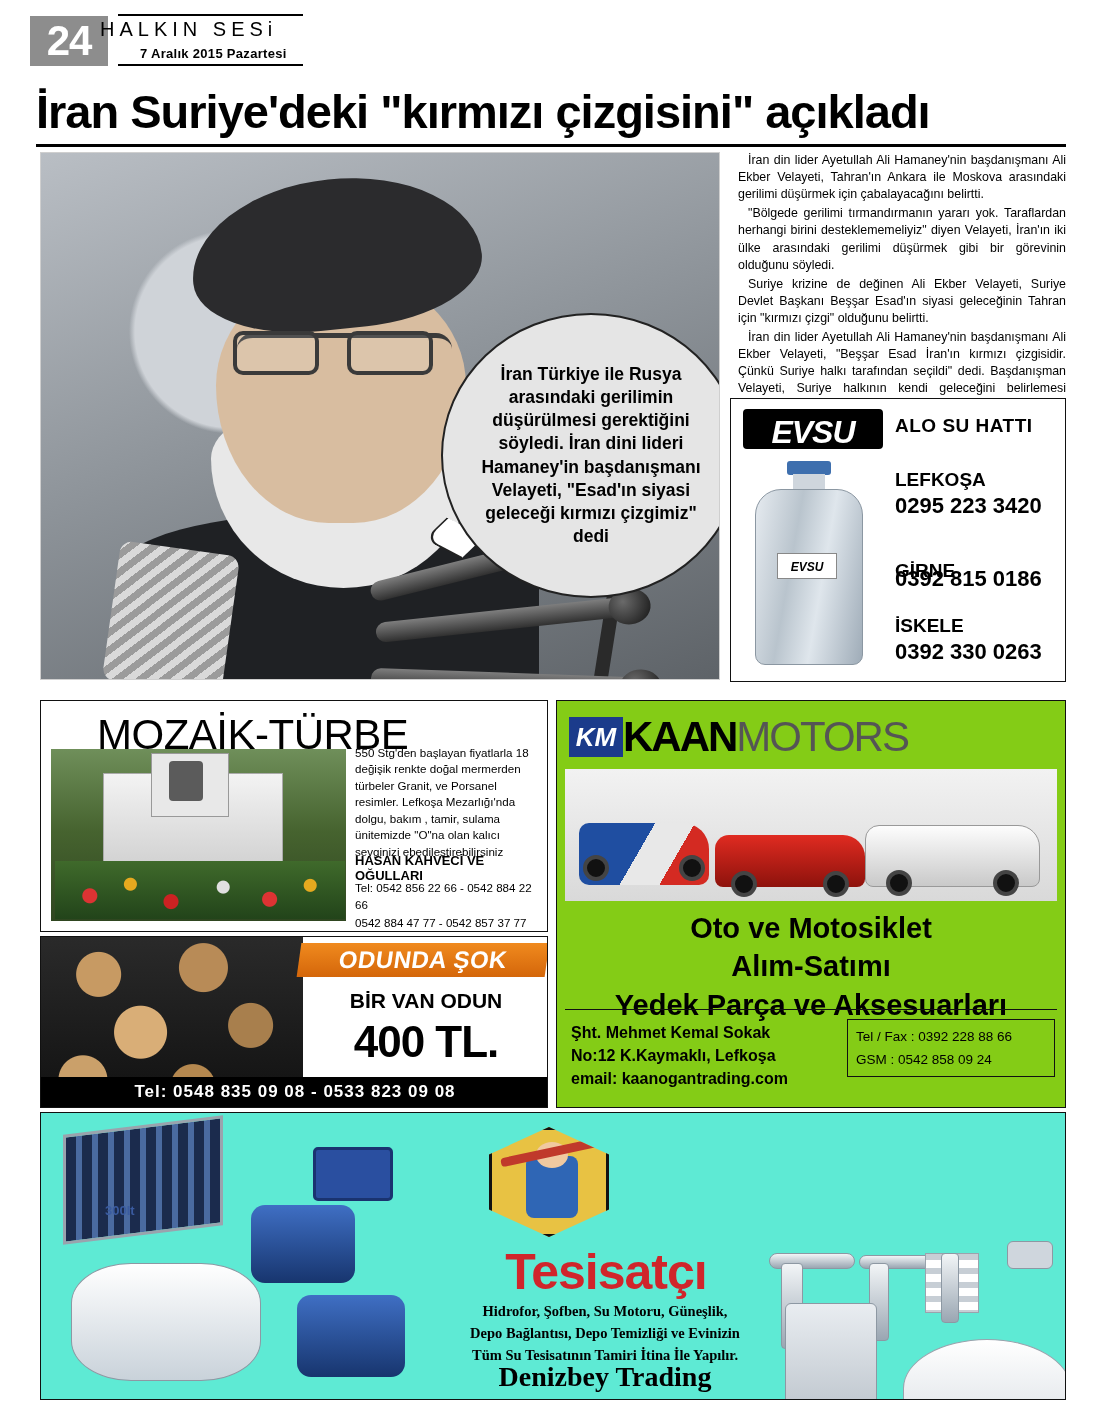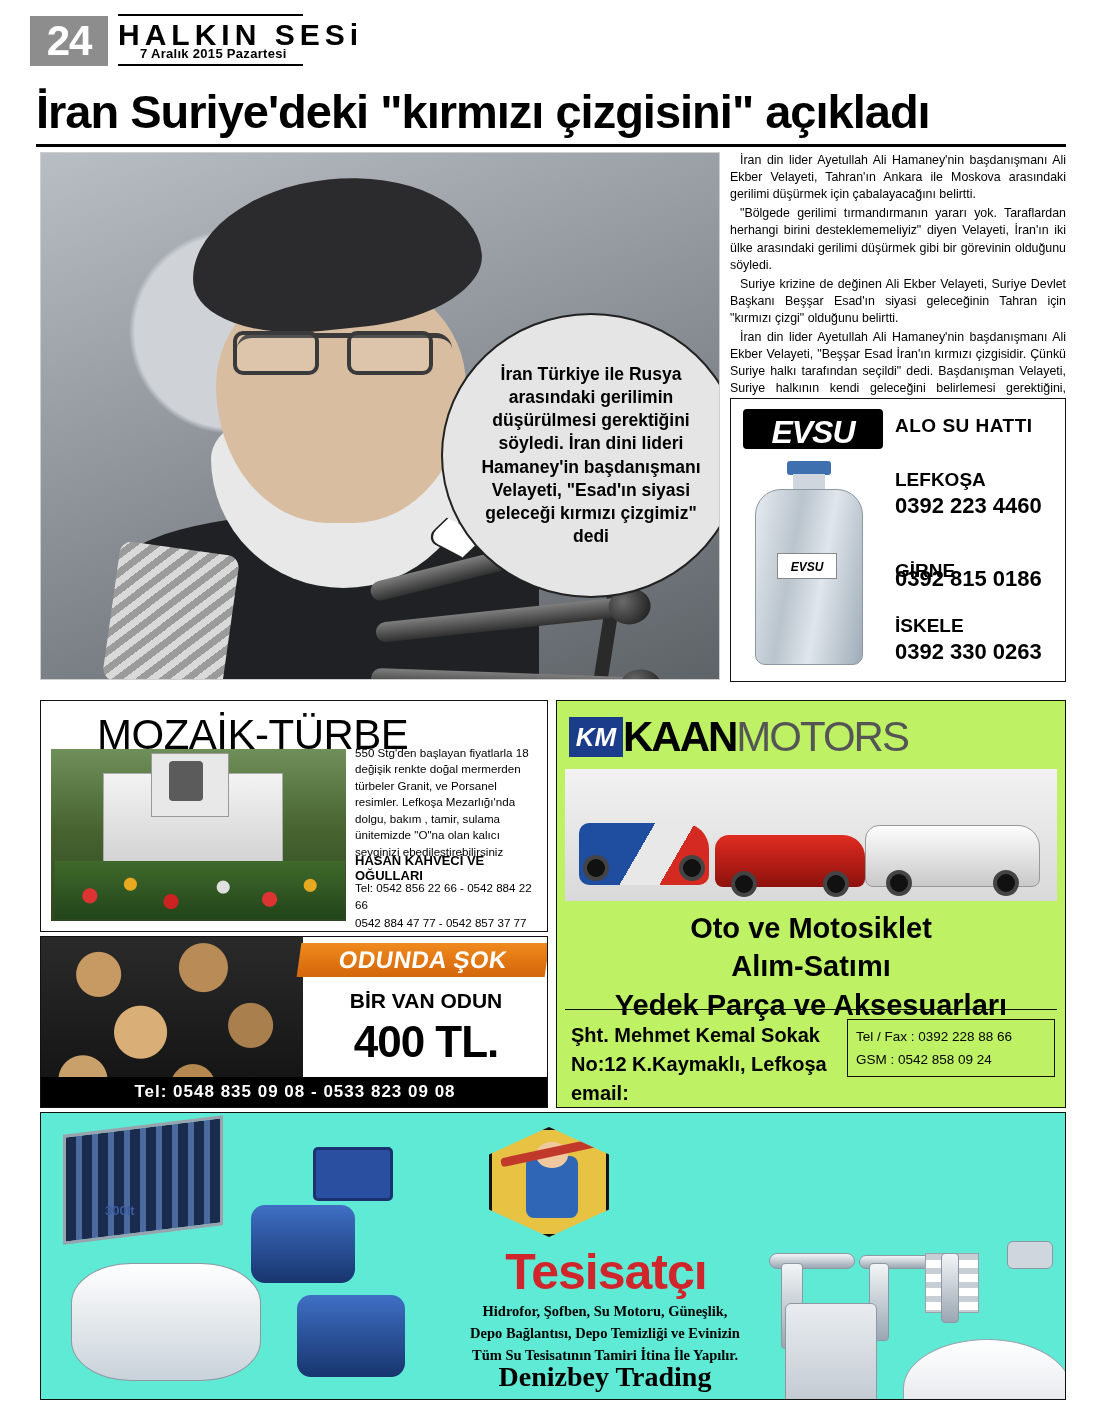--- a/index.html
+++ b/index.html
@@ -16,22 +16,22 @@
 
   
   .masthead { position:absolute; left:0; top:0; width:1102px; height:72px;padding-left:14px; }
   .pagenum-box {
     position:absolute; left:30px; top:16px; width:78px; height:50px;
     background:#8d8d8d; color:#ffffff;
     font-size:42px; font-weight:bold; line-height:50px; text-align:center;
     letter-spacing:-1px;
   }
   .mast-title {
-    position:absolute; left:118px; top:18px;
-    font-size:30px; font-weight:bold; letter-spacing:5px;
+    position:absolute; left:100px; top:18px;
+    font-size:20px; font-weight:normal; letter-spacing:5px;
   }
   .mast-date {
     position:absolute; left:140px; top:46px;
     font-size:13px; font-weight:bold; letter-spacing:0.3px;
   }
   .mast-rule-top { position:absolute; left:118px; top:14px; width:185px; height:2px; background:#000; }
   .mast-rule-bot { position:absolute; left:118px; top:64px; width:185px; height:2px; background:#000; }
 
   
   .headline {
@@ -109,21 +109,21 @@
     position:absolute; left:392px; top:370px; width:42px; height:30px;
     background:#fff; border:2px solid #222; border-top:none; border-right:none;
     transform:rotate(28deg) skewX(-18deg); border-radius:0 0 0 14px;
   }
 
   
   .article {
     position:absolute; left:730px; top:152px; width:336px;
     font-size:12.4px; line-height:1.38; text-align:justify;
   }
-  .article p { margin:0 0 2px 0; text-indent:10px; }
+  .article p { margin:0 0 2px 8px; text-indent:10px; }
 
   
   .evsu {
     position:absolute; left:730px; top:398px; width:336px; height:284px;
     border:1px solid #111; background:#fff;
   }
   .evsu-logo {
     position:absolute; left:12px; top:10px; width:140px; height:40px;
     background:#000; color:#fff; border-radius:4px;
     font-size:32px; font-weight:bold; font-style:italic; letter-spacing:-1px;
@@ -241,21 +241,21 @@
   .odun-tel {
     position:absolute; left:0; bottom:0; width:508px; height:30px;
     background:#000; color:#fff;
     font-size:17px; font-weight:bold; text-align:center; line-height:30px;
     letter-spacing:1px;
   }
 
   
   .kaan {
     position:absolute; left:556px; top:700px; width:510px; height:408px;
-    border:1px solid #111; background:#bef264;
+    border:1px solid #111; background:#84cc16;
   }
   .kaan-logo-row { position:absolute; left:12px; top:12px; height:52px; }
   .km-badge {
     display:inline-block; width:54px; height:40px; background:#1b3b8b; color:#fff;
     font-size:26px; font-weight:bold; font-style:italic; text-align:center; line-height:40px;
     vertical-align:middle;
   }
   .kaan-word { font-size:42px; font-weight:bold; letter-spacing:-2px; vertical-align:middle; }
   .motors-word { font-size:42px; font-weight:normal; color:#555; letter-spacing:-2px; vertical-align:middle; }
   .kaan-photos {
@@ -272,21 +272,21 @@
     background:linear-gradient(120deg,#1f4ea1 0 46%, #e8e8e8 46% 70%, #d42a22 70% 100%);
     border-radius:10px 26px 10px 10px;
   }
   .wheel { position:absolute; bottom:4px; width:26px; height:26px; border-radius:50%; background:#111; border:4px solid #444;}
   .kaan-slogan {
     position:absolute; left:0; top:208px; width:100%;
     text-align:center; font-size:29px; font-weight:bold; line-height:1.32;
   }
   .kaan-addr {
     position:absolute; left:14px; top:320px; width:262px;
-    font-size:20px; font-weight:bold; line-height:1.45;
+    font-size:16px; font-weight:bold; line-height:1.45;
   }
   .kaan-contact {
     position:absolute; left:290px; top:318px; width:208px; height:58px;
     border:1px solid #111; padding:6px 8px;
     font-size:13.5px; line-height:1.7;
   }
   .kaan-divline { position:absolute; left:8px; top:308px; width:492px; height:1px; background:#111; }
 
   
   .tesisat {
@@ -410,21 +410,21 @@
   <div class="evsu">
     <div class="evsu-logo">EVSU</div>
     <div class="evsu-alo">ALO SU HATTI</div>
     <div class="evsu-bottle">
       <div class="b-cap"></div>
       <div class="b-neck"></div>
       <div class="b-body"></div>
       <div class="b-label">EVSU</div>
     </div>
     <div class="evsu-city" style="top:70px;">LEFKOŞA</div>
-    <div class="evsu-tel" style="top:94px;">0392 223 4460</div>
+    <div class="evsu-tel" style="top:94px;">0295 223 3420</div>
     <div class="evsu-city" style="top:161px;">GİRNE</div>
     <div class="evsu-tel" style="top:167px;">0392 815 0186</div>
     <div class="evsu-city" style="top:216px;">İSKELE</div>
     <div class="evsu-tel" style="top:240px;">0392 330 0263</div>
   </div>
 
   <div class="mozaik">
     <div class="mozaik-title">MOZAİK-TÜRBE</div>
     <div class="mozaik-photo">
       <div class="grave"></div>

